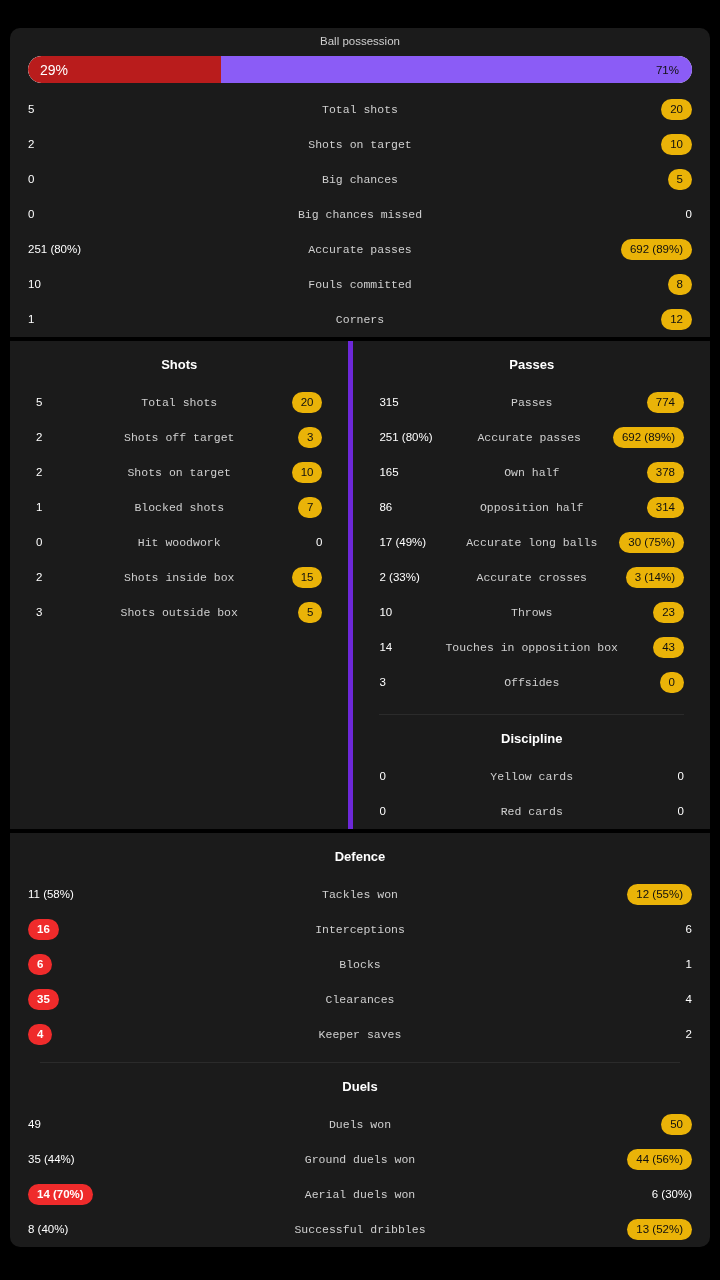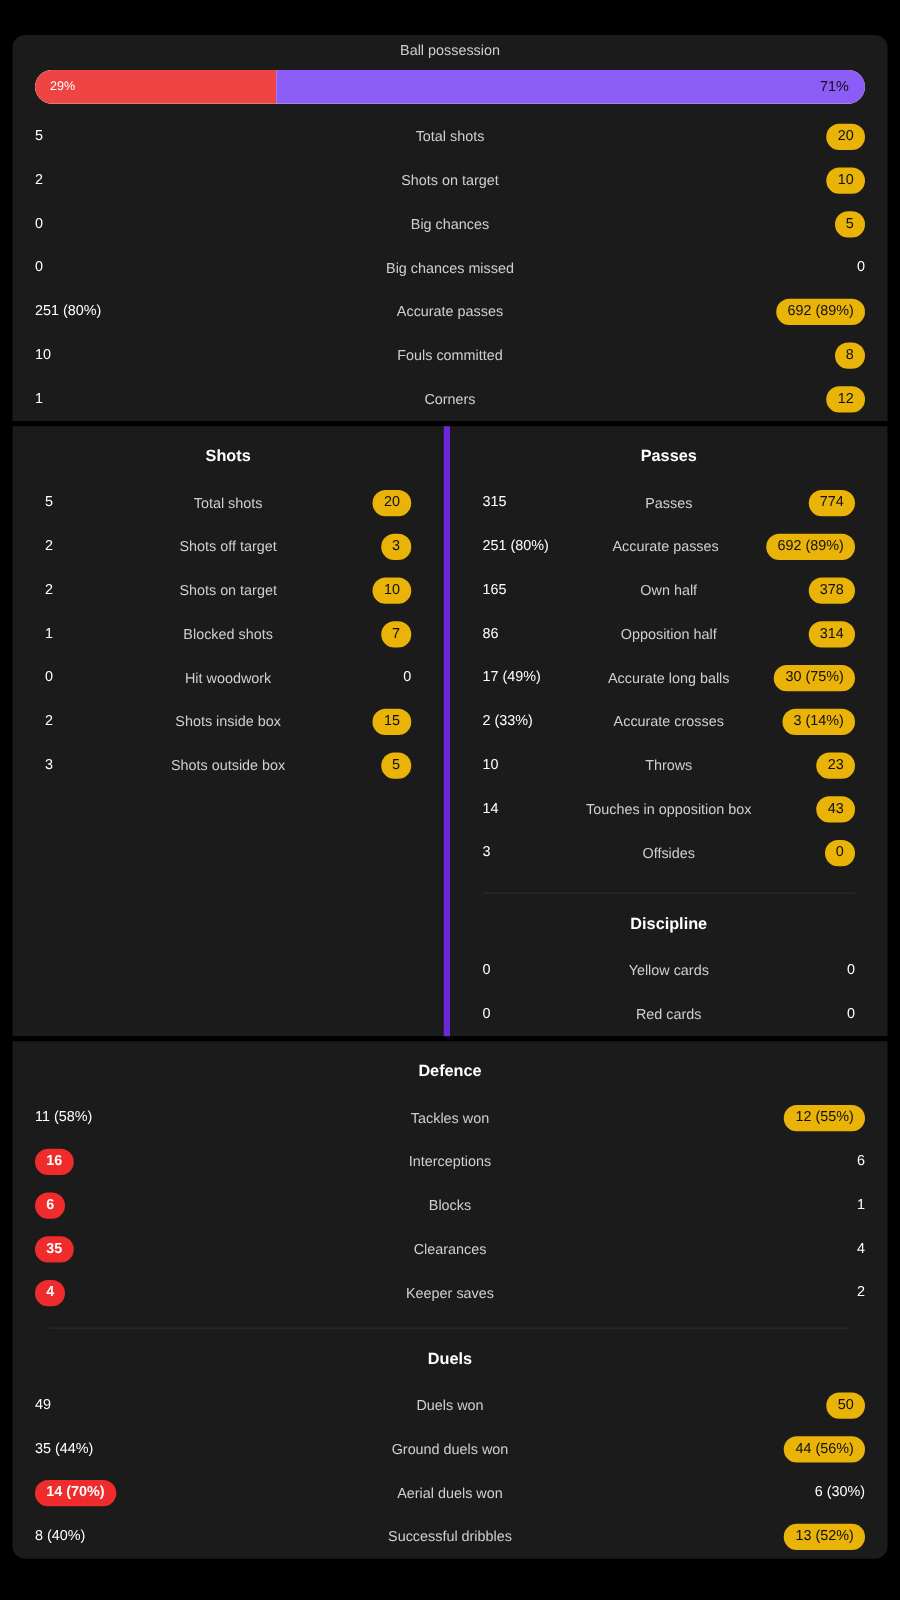--- a/index.html
+++ b/index.html
@@ -45,20 +45,21 @@
     color: #ffffff;
   }
   .side.left  { justify-content: flex-start; }
   .side.right { justify-content: flex-end; }
   .label {
     flex: 1 1 auto;
     text-align: center;
     font-size: 11.5px;
     color: #cfcfcf;
     white-space: nowrap;
+    font-family: Liberation Mono, monospace;
   }
 
   
   .val {
     display: inline-flex;
     align-items: center;
     justify-content: center;
     font-size: 11.5px;
     line-height: 1;
     white-space: nowrap;
@@ -92,25 +93,25 @@
   }
   .poss-bar {
     display: flex;
     height: 27px;
     margin: 0 18px 9px 18px;
     border-radius: 999px;
     overflow: hidden;
     background: #ffffff;
   }
   .poss-left {
-    background: #ef4444;
+    background: #b91c1c;
     display: flex;
     align-items: center;
     padding-left: 12px;
-    font-size: 10px;
+    font-size: 14px;
     color: #ffffff;
     border-radius: 999px 0 0 999px;
   }
   .poss-right {
     background: #8b5cf6;
     flex: 1 1 auto;
     display: flex;
     align-items: center;
     justify-content: flex-end;
     padding-right: 13px;

